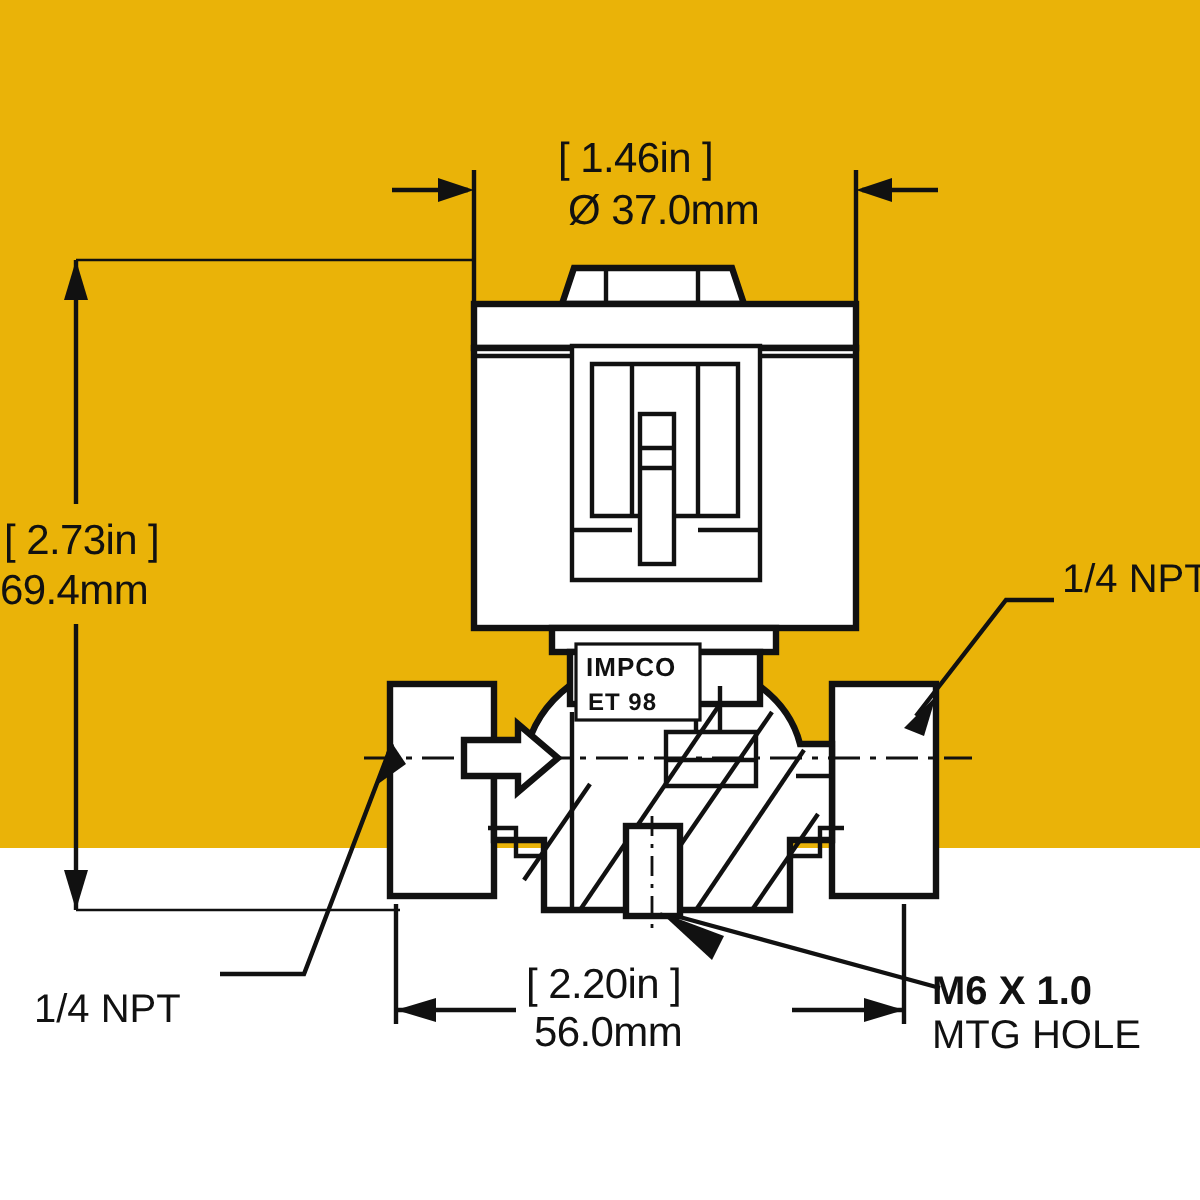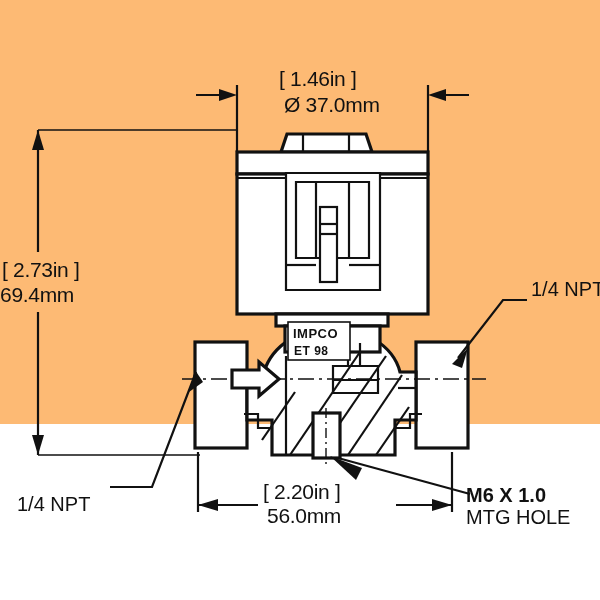--- a/index.html
+++ b/index.html
@@ -11,21 +11,21 @@
   body {
     width: 600px;
     height: 600px;
     overflow: hidden;
     font-family: "Liberation Sans", sans-serif;
   }
   #drawing-sheet {
     position: relative;
     width: 600px;
     height: 424px;
-    background: #fdba74;
+    background: #eab308;
   }
   #drawing-svg {
     position: absolute;
     top: 0;
     left: 0;
     width: 600px;
     height: 600px;
     display: block;
   }
   .dim-text {

